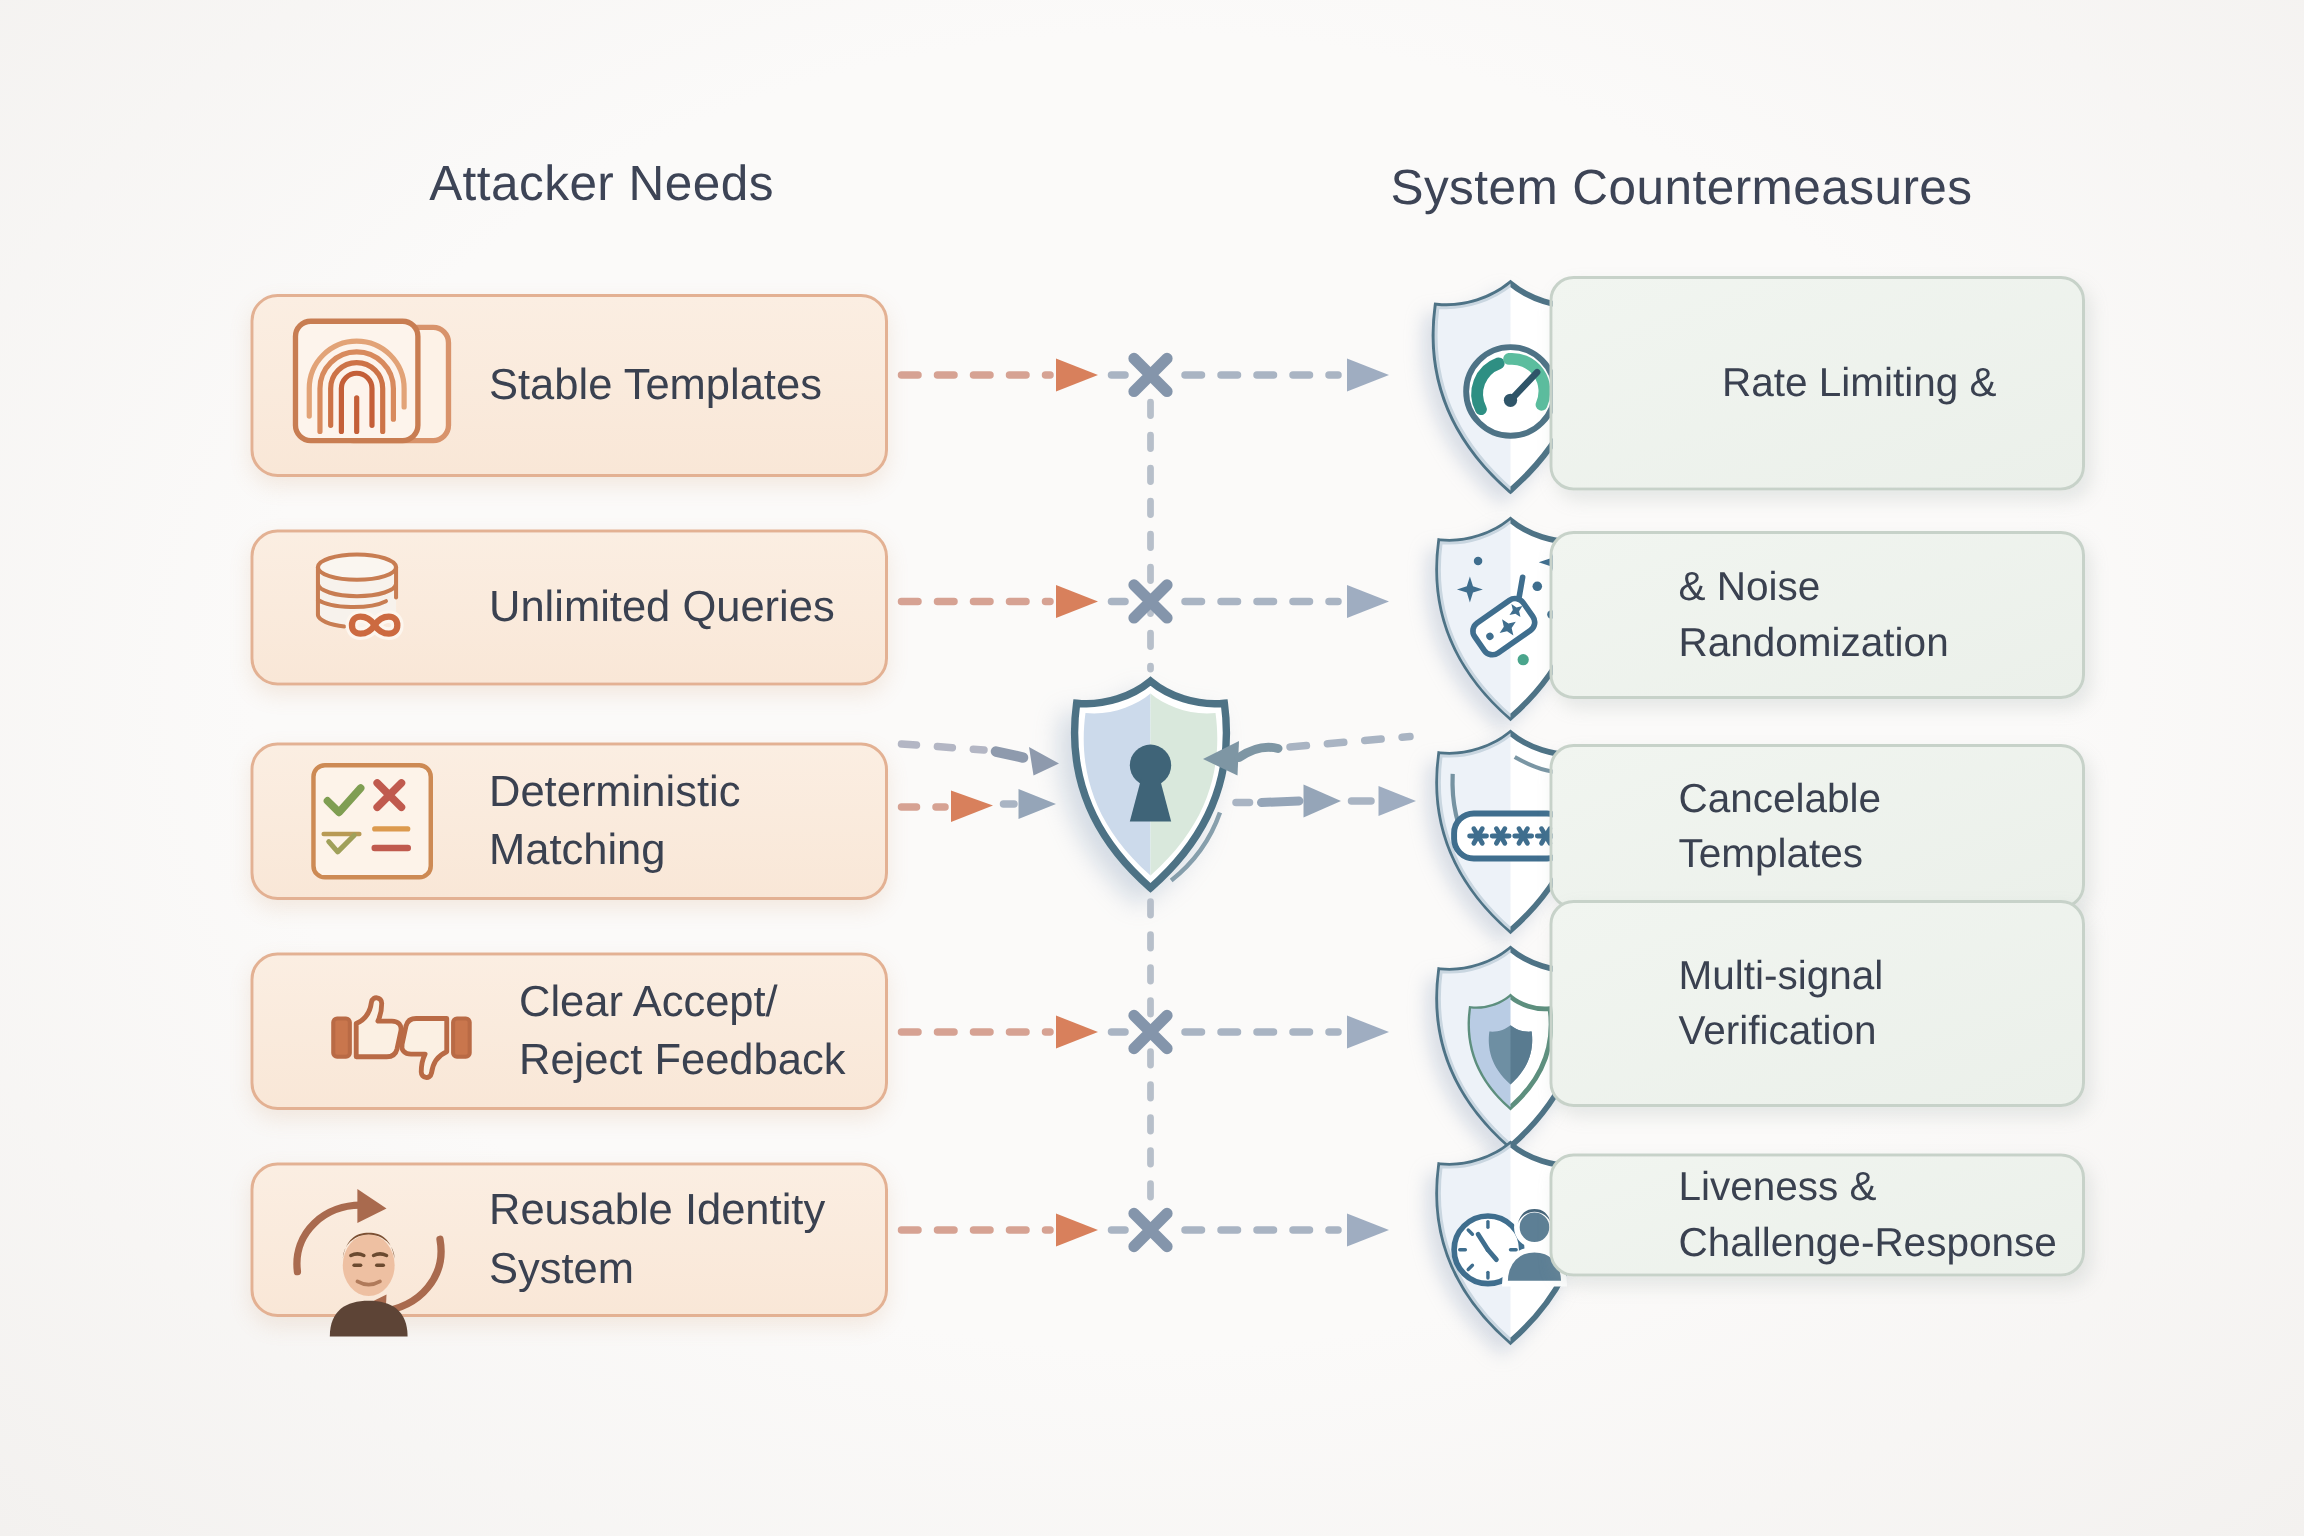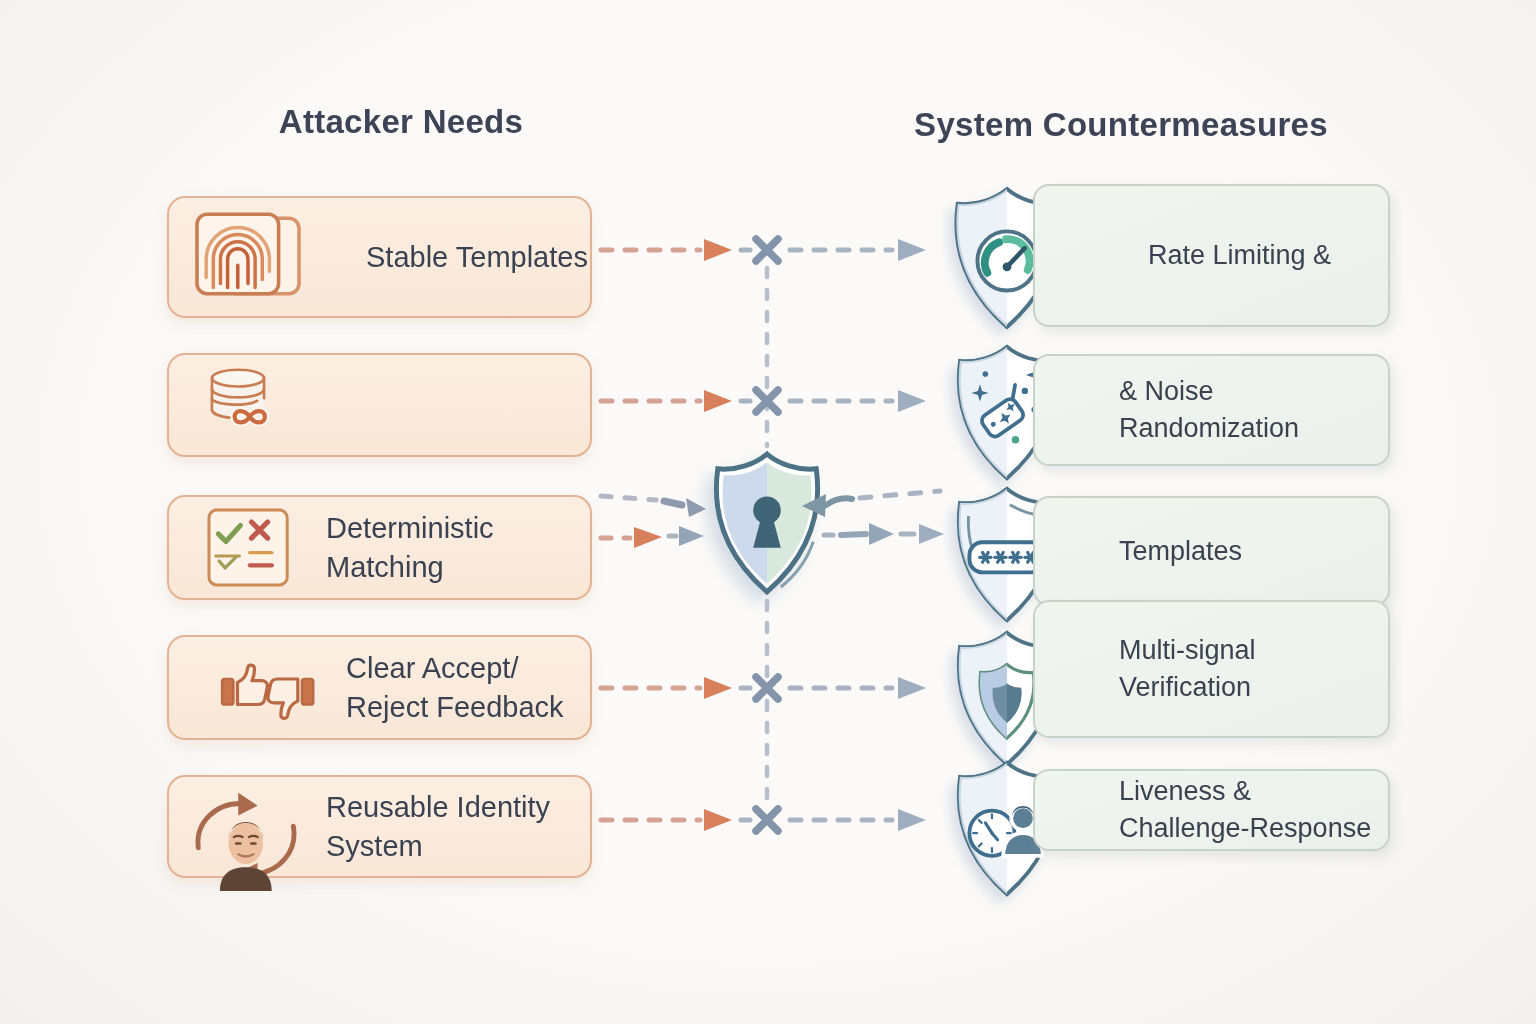--- a/index.html
+++ b/index.html
@@ -2,21 +2,21 @@
 <html><head>
 <meta charset="utf-8">
 <style>
   html,body{margin:0;padding:0;}
   body{
     width:1536px;height:1024px;position:relative;overflow:hidden;
     font-family:"Liberation Sans","DejaVu Sans",sans-serif;
     background:radial-gradient(ellipse at 50% 45%, #fbfaf9 55%, #f3f1ef 100%);
   }
   .hdr{
-    position:absolute;text-align:center;font-size:33px;font-weight:700;
+    position:absolute;text-align:center;font-size:33px;font-weight:400;
     color:#3d4456;letter-spacing:.3px;
   }
   
   .lbox{
     position:absolute;left:167px;width:425px;box-sizing:border-box;
     background:linear-gradient(180deg,#fbeee2 0%,#f9e7d7 100%);
     border:2.5px solid #e3b193;border-radius:18px;
     box-shadow:0 6px 14px rgba(200,140,95,.16);
     display:flex;align-items:center;
   }
@@ -36,21 +36,21 @@
   .rshield{position:absolute;filter:drop-shadow(-6px 7px 6px rgba(145,165,190,.33));}
   .cshield{position:absolute;left:701px;top:449px;filter:drop-shadow(-8px 9px 8px rgba(150,170,195,.38));}
   .overlay{position:absolute;left:0;top:0;pointer-events:none;}
 </style>
 </head>
 <body>
 
 <div class="hdr" style="left:151px;top:103px;width:500px;">Attacker Needs</div>
 <div class="hdr" style="left:871px;top:106px;width:500px;">System Countermeasures</div>
 
-<div class="lbox" style="top:196px;height:122px;gap:40px;">
+<div class="lbox" style="top:196px;height:122px;">
   <svg class="licon" viewBox="0 0 125 100">
     <rect x="40" y="12" width="72" height="74" rx="10" fill="#fdf2e7" stroke="#d8936b" stroke-width="3.5"></rect>
     <rect x="12" y="8" width="80" height="78" rx="10" fill="#fdf4ec" stroke="#c87d52" stroke-width="3.5"></rect>
     <g fill="none" stroke-linecap="round" stroke-width="3.4">
       <path d="M21,70 L21,52 A31,31 0 0 1 83,52 L83,64" stroke="#e2a377"></path>
       <path d="M28,80 L28,52 A24,24 0 0 1 76,52 L76,72" stroke="#d88a5d"></path>
       <path d="M35,76 L35,52 A17,17 0 0 1 69,52 L69,80" stroke="#cd7347"></path>
       <path d="M42,80 L42,52 A10,10 0 0 1 62,52 L62,76" stroke="#c45f38"></path>
       <path d="M52,58 L52,80" stroke="#c45f38"></path>
     </g>
@@ -68,20 +68,24 @@
     <g fill="none" stroke="#c87d52" stroke-width="3.2" stroke-linecap="round">
       <path d="M19,18 L19,56"></path>
         <path d="M81,18 L81,42"></path>
       <path d="M19,31 A31,10 0 0 0 81,31"></path>
       <path d="M19,44 A31,10 0 0 0 73,45"></path>
       <path d="M19,56 A31,10 0 0 0 40,65"></path>
     </g>
     <path d="M46,64 C46,55 58,55 64,64 C70,73 82,73 82,64 C82,55 70,55 64,64 C58,73 46,73 46,64 Z" fill="none" stroke="#fdf6ee" stroke-width="10"></path>
     <path d="M46,64 C46,55 58,55 64,64 C70,73 82,73 82,64 C82,55 70,55 64,64 C58,73 46,73 46,64 Z" fill="none" stroke="#cc6a40" stroke-width="5" stroke-linecap="round"></path>
   </svg>
+  <div class="ltext">
+    <div>Unlimited Queries</div>
+    <div></div>
+  </div>
 </div>
 
 <div class="lbox" style="top:495px;height:105px;">
   <svg class="licon" viewBox="0 0 125 100">
     <rect x="16" y="6" width="92" height="88" rx="9" fill="#fdf3e9" stroke="#cd8a54" stroke-width="3.5"></rect>
     <g fill="none" stroke-linecap="round" stroke-linejoin="round">
       <path d="M27,34 l9,9 l17,-19" stroke="#7f9e52" stroke-width="6"></path>
       <path d="M66,20 l19,19 M85,20 l-19,19" stroke="#c05a4e" stroke-width="6"></path>
       <path d="M24,60 L52,60" stroke="#b89a55" stroke-width="3.5"></path>
       <path d="M28,66 l7,8 l13,-13" stroke="#a0a05a" stroke-width="4"></path>
@@ -192,20 +196,21 @@
         <path d="M3,-5.2 L-3,5.2"></path>
       </g>
     <g transform="translate(92,78)">
         <path d="M-6,0 L6,0"></path>
         <path d="M-3,-5.2 L3,5.2"></path>
         <path d="M3,-5.2 L-3,5.2"></path>
       </g>
   </g>
 </svg>
 <div class="rbox" style="top:496px;height:110px;">
+  <div>Cancelable</div>
   <div>Templates</div>
 </div>
 
 <svg class="rshield" style="left:944px;top:628px;width:126px;height:141px;" viewBox="0 0 134 150">
   <path d="M67,5 C79,15 98,22 117,20 C122,57 115,103 67,145 C19,103 12,57 17,20 C36,22 55,15 67,5 Z" fill="#ffffff" stroke="#4e7386" stroke-width="4"></path>
   <path d="M67,5 C55,15 36,22 17,20 C12,57 19,103 67,145 Z" fill="#e9eff6" opacity=".8"></path>
   <g transform="translate(67,78) scale(0.56) translate(-67,-75)">
     <path d="M67,5 C79,15 98,22 117,20 C122,57 115,103 67,145 C19,103 12,57 17,20 C36,22 55,15 67,5 Z" fill="#ffffff" stroke="#5d8f7e" stroke-width="6"></path>
     <path d="M67,5 C55,15 36,22 17,20 C12,57 19,103 67,145 Z" fill="#b9cce4"></path>
   </g>

